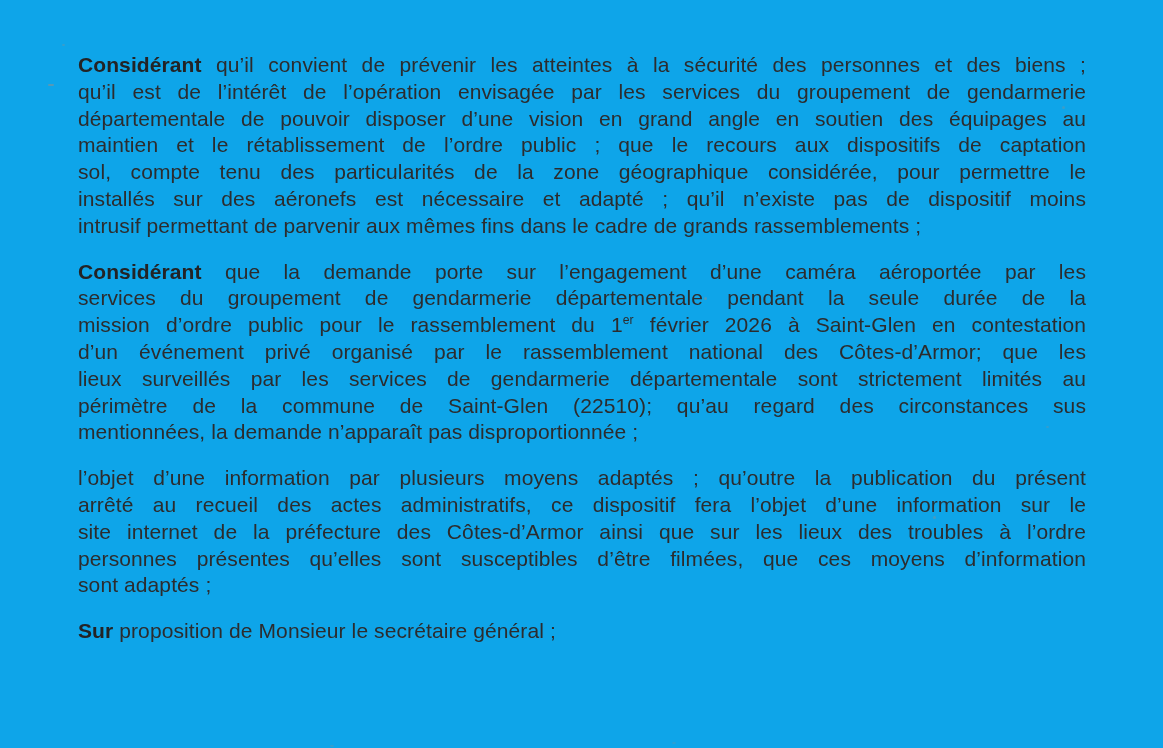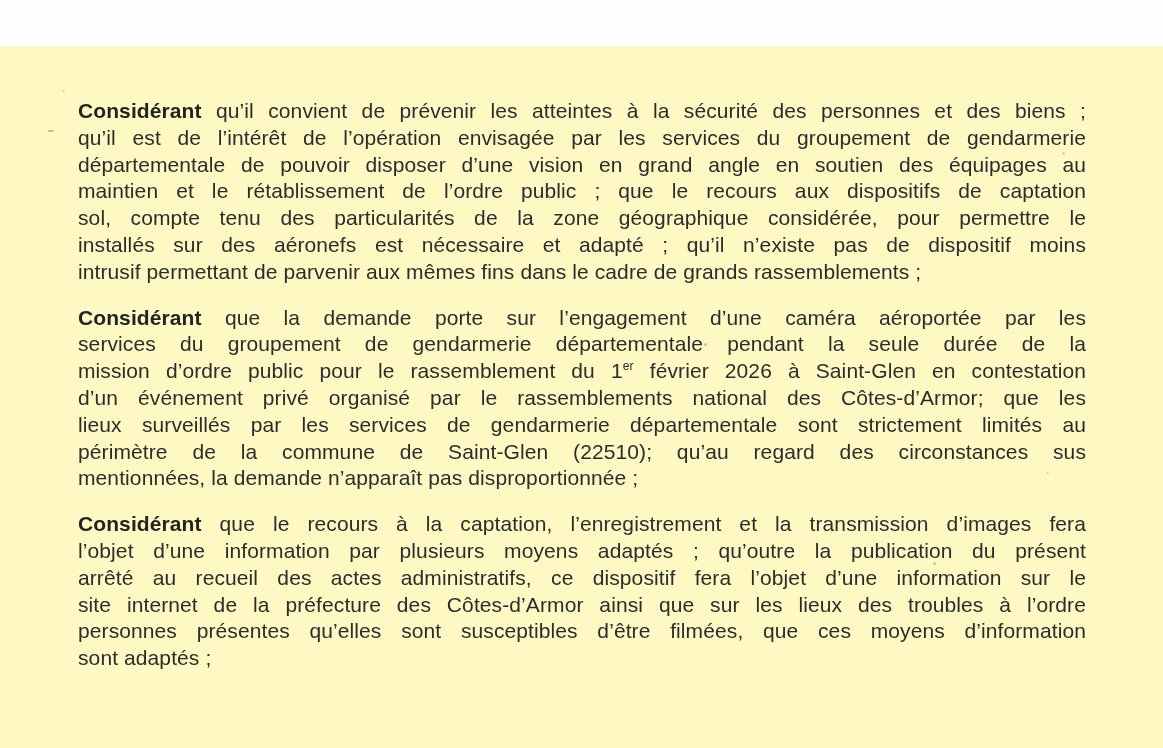--- a/index.html
+++ b/index.html
@@ -10,22 +10,21 @@
     width: 1163px;
     height: 748px;
     background: #fefefe;
     overflow: hidden;
     position: relative;
     font-family: "Liberation Sans", sans-serif;
   }
   .scan-page {
     position: absolute;
     inset: 0;
-    background: #fef9c3;
-    margin-top: 46px;
+    background: #0ea5e9;
   }
   .doc-body {
     position: absolute;
     left: 78px;
     top: 52px;
     width: 1008px;
     font-size: 21px;
     line-height: 26.8px;
     color: #2c2c2e;
     letter-spacing: 0.1px;
@@ -77,32 +76,34 @@
         <div class="line"><span>départementale de pouvoir disposer d’une vision en grand angle en soutien des équipages au</span></div>
         <div class="line"><span>maintien et le rétablissement de l’ordre public ; que le recours aux dispositifs de captation</span></div>
         <div class="line"><span>sol, compte tenu des particularités de la zone géographique considérée, pour permettre le</span></div>
         <div class="line"><span>installés sur des aéronefs est nécessaire et adapté ; qu’il n’existe pas de dispositif moins</span></div>
         <div class="line last"><span>intrusif permettant de parvenir aux mêmes fins dans le cadre de grands rassemblements ;</span></div>
       </div>
       <div class="para">
         <div class="line"><span class="seg-bold">Considérant</span><span> que la demande porte sur l’engagement d’une caméra aéroportée par les</span></div>
         <div class="line"><span>services du groupement de gendarmerie départementale pendant la seule durée de la</span></div>
         <div class="line"><span>mission d’ordre public pour le rassemblement du 1</span><sup class="seg-sup">er</sup><span> février 2026 à Saint-Glen en contestation</span></div>
-        <div class="line"><span>d’un événement privé organisé par le rassemblements national des Côtes-d’Armor; que les</span></div>
+        <div class="line"><span>d’un événement privé organisé par le rassemblement national des Côtes-d’Armor; que les</span></div>
         <div class="line"><span>lieux surveillés par les services de gendarmerie départementale sont strictement limités au</span></div>
         <div class="line"><span>périmètre de la commune de Saint-Glen (22510); qu’au regard des circonstances sus</span></div>
         <div class="line last"><span>mentionnées, la demande n’apparaît pas disproportionnée ;</span></div>
       </div>
       <div class="para">
-        <div class="line"><span class="seg-bold">Considérant</span><span> que le recours à la captation, l’enregistrement et la transmission d’images fera</span></div>
         <div class="line"><span>l’objet d’une information par plusieurs moyens adaptés ; qu’outre la publication du présent</span></div>
         <div class="line"><span>arrêté au recueil des actes administratifs, ce dispositif fera l’objet d’une information sur le</span></div>
         <div class="line"><span>site internet de la préfecture des Côtes-d’Armor ainsi que sur les lieux des troubles à l’ordre</span></div>
         <div class="line"><span>personnes présentes qu’elles sont susceptibles d’être filmées, que ces moyens d’information</span></div>
         <div class="line last"><span>sont adaptés ;</span></div>
+      </div>
+      <div class="para">
+        <div class="line last"><span class="seg-bold">Sur</span><span> proposition de Monsieur le secrétaire général ;</span></div>
       </div>
     </div>
 
   <span class="speck s1"></span>
   <span class="speck s2"></span>
   <span class="speck s3"></span>
   <span class="speck s4"></span>
   <span class="speck s5"></span>
   <span class="speck s6"></span>
   <span class="speck s7"></span>

